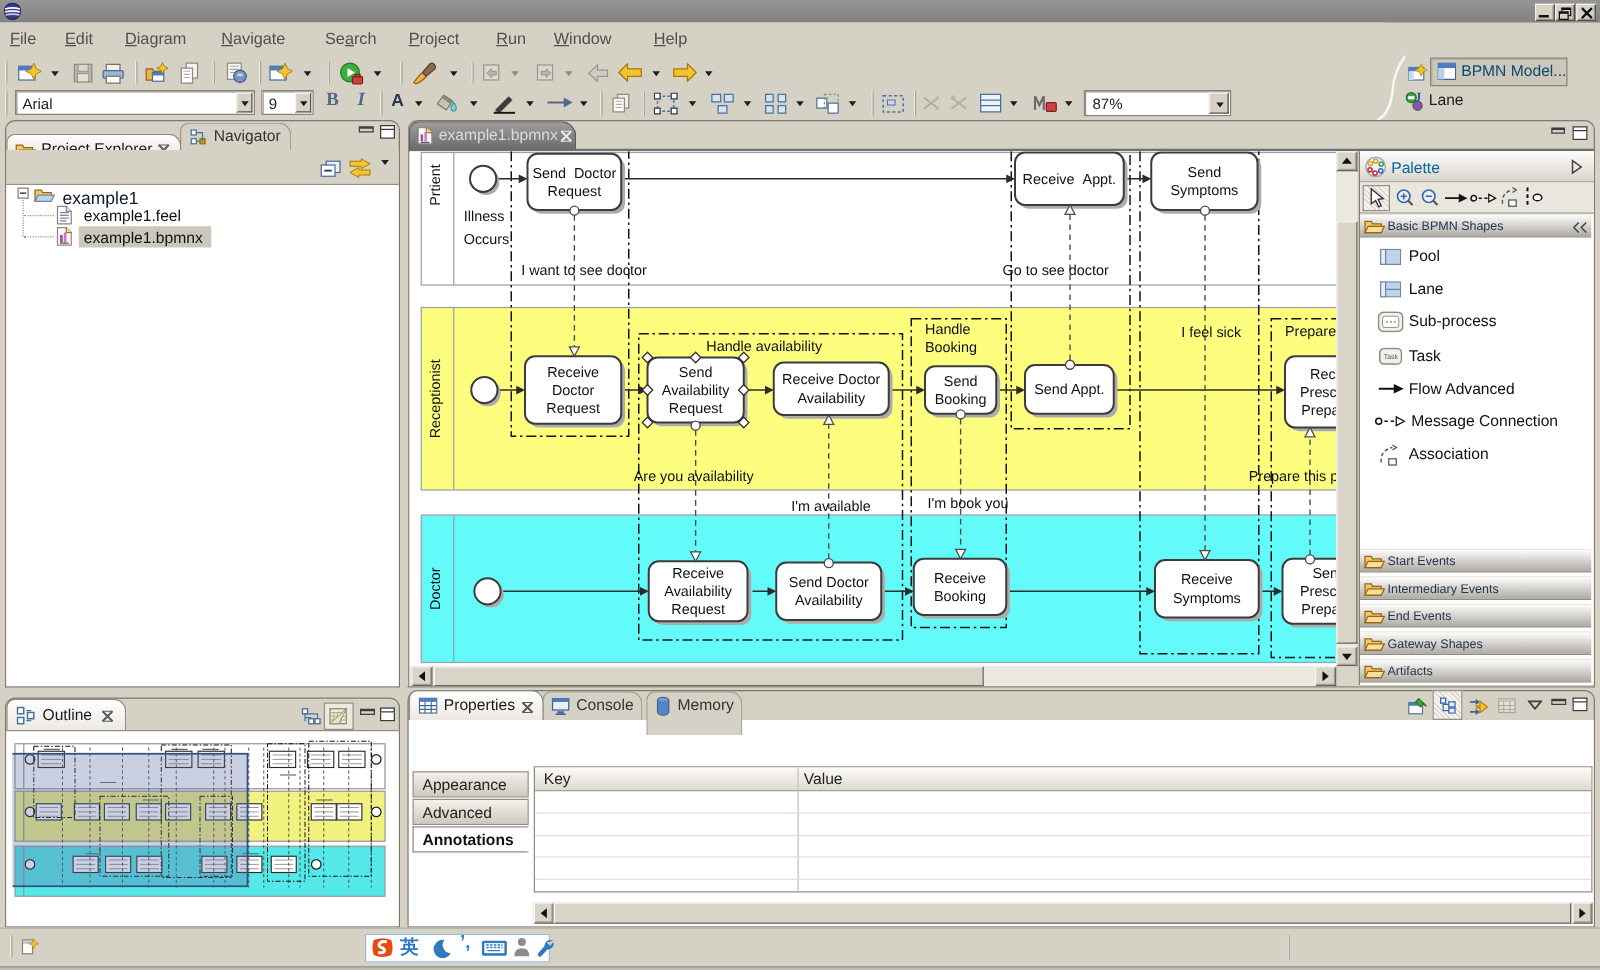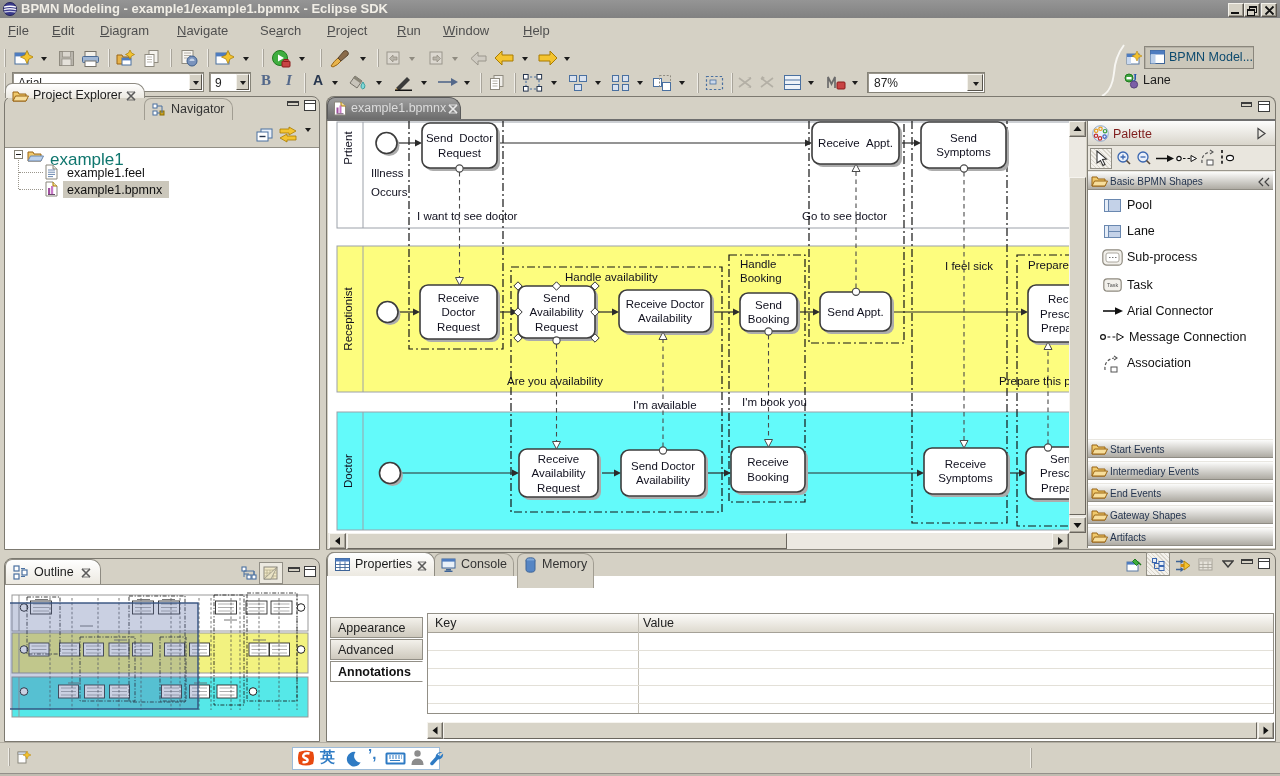--- a/index.html
+++ b/index.html
@@ -26,21 +26,20 @@
 </style></head><body>
 
 <div class="a titlebar">
   <svg class="a" style="left:3px;top:2px" width="14" height="14" viewBox="0 0 14 14">
       <circle cx="7" cy="7" r="6.5" fill="#3A3A8C"></circle>
       <circle cx="7" cy="7" r="6.5" fill="none" stroke="#23235A" stroke-width="1"></circle>
       <path d="M1 5.2 Q7 3.4 13 5.2" stroke="#fff" stroke-width="1.4" fill="none"></path>
       <path d="M0.8 7.6 Q7 6 13.2 7.6" stroke="#E8E8F4" stroke-width="1.4" fill="none"></path>
       <path d="M1.4 10 Q7 8.6 12.6 10" stroke="#C8C8E0" stroke-width="1.3" fill="none"></path>
     </svg>
-  <span class="a" style="left:21px">BPMN Modeling - example1/example1.bpmnx - Eclipse SDK</span>
 </div>
 <div class="a wbtn" style="left:1228px">
     <div class="a" style="left:2px;top:8px;width:8px;height:2px;background:#111"></div>
   </div>
 <div class="a wbtn" style="left:1244px">
   <div class="a" style="left:4px;top:2px;width:8px;height:7px;border:1px solid #111;border-top-width:2px;background:#D5D1C5"></div>
   <div class="a" style="left:2px;top:5px;width:8px;height:7px;border:1px solid #111;border-top-width:2px;background:#D5D1C5"></div>
 </div>
 <div class="a wbtn" style="left:1261px">
     <svg class="a" style="left:2px;top:1px" width="11" height="11" viewBox="0 0 11 11">
@@ -467,21 +466,21 @@
 <div class="a" style="left:1088px;top:121px;width:187px;height:25px;background:linear-gradient(#FDFDFC,#D9D5CB);border-bottom:1px solid #9A968C"></div>
 <svg class="a" style="left:1092px;top:125px" width="17" height="17" viewBox="0 0 17 17">
     <circle cx="8.5" cy="8.5" r="7.8" fill="#EAF0FA" stroke="#8FA8C8"></circle>
     <circle cx="8.5" cy="3.8" r="1.7" fill="none" stroke="#E8A020" stroke-width="1.2"></circle>
     <circle cx="13" cy="6.2" r="1.7" fill="none" stroke="#40A040" stroke-width="1.2"></circle>
     <circle cx="12.6" cy="11.6" r="1.7" fill="none" stroke="#4060C0" stroke-width="1.2"></circle>
     <circle cx="8" cy="13.4" r="1.7" fill="none" stroke="#C03030" stroke-width="1.2"></circle>
     <circle cx="4" cy="10.8" r="1.7" fill="none" stroke="#C03030" stroke-width="1.2"></circle>
     <circle cx="4.2" cy="5.8" r="1.7" fill="none" stroke="#E8A020" stroke-width="1.2"></circle>
   </svg>
-<span class="a" style="left:1113px;top:127px;font-size:12.5px;color:#7f1d1d">Palette</span>
+<span class="a" style="left:1113px;top:127px;font-size:12.5px;color:#0369a1">Palette</span>
 <svg class="a" style="left:1256px;top:127px" width="11" height="13" viewBox="0 0 11 13">
     <path d="M2 1.5 L9 6.5 L2 11.5 Z" fill="none" stroke="#444" stroke-width="1.2"></path>
   </svg>
 <div class="a" style="left:1088px;top:146px;width:187px;height:25px;background:#E9E6DE;border-bottom:1px solid #9A968C"></div>
 <div class="a" style="left:1090px;top:148px;width:22px;height:21px;background:#F4F2ED;border:1px solid #928F86;background-image:repeating-linear-gradient(45deg,#DAD6CC 0 1px,transparent 1px 3px)"></div>
 <svg class="a" style="left:1095px;top:150px" width="14" height="17" viewBox="0 0 14 17">
     <path d="M2 1 L2 13 L5.5 10.5 L8 15.5 L10 14.5 L7.5 9.5 L11.5 9 Z" fill="#fff" stroke="#333" stroke-width="1.1"></path>
   </svg>
 <svg class="a" style="left:1116px;top:150px" width="16" height="16" viewBox="0 0 16 16">
     <circle cx="7" cy="7" r="5" fill="#EAF0FA" stroke="#3A66B0" stroke-width="1.3"></circle>
@@ -549,21 +548,21 @@
       <rect x="0.8" y="0.8" width="17.4" height="12.4" rx="3.5" fill="#F2F0EB" stroke="#8F8B80" stroke-width="1.2"></rect>
       <text x="4" y="9" font-size="5.5" fill="#555" font-family="Liberation Sans">Task</text>
     </svg>
     <span class="a" style="left:39px;top:1px">Task</span>
   </div>
 <div class="pitem" style="top:303px;left:1088px">
     <svg class="a" style="left:14px;top:3px" width="22" height="10" viewBox="0 0 22 10">
       <path d="M1 5 H14" stroke="#111" stroke-width="1.6"></path>
       <path d="M13 1.2 L21 5 L13 8.8 Z" fill="#111"></path>
     </svg>
-    <span class="a" style="left:39px;top:1px">Arial Connector</span>
+    <span class="a" style="left:39px;top:1px">Flow Advanced</span>
   </div>
 <div class="pitem" style="top:329px;left:1088px">
     <svg class="a" style="left:12px;top:3px" width="25" height="10" viewBox="0 0 25 10">
       <circle cx="3" cy="5" r="2.4" fill="#fff" stroke="#111" stroke-width="1.2"></circle>
       <path d="M7.5 5 H16" stroke="#111" stroke-width="1.2" stroke-dasharray="2.8 2.2"></path>
       <path d="M17 1.5 L23.5 5 L17 8.5 Z" fill="#fff" stroke="#111"></path>
     </svg>
     <span class="a" style="left:41px;top:1px">Message Connection</span>
   </div>
 <div class="pitem" style="top:355px;left:1088px">
@@ -613,21 +612,21 @@
 <div class="pane" style="left:4px;top:96px;width:316px;height:454px"></div>
 <div class="vtab-off" style="left:144px;top:98px;width:89px;height:22px">
     <svg class="a" style="left:7px;top:4px" width="15" height="14" viewBox="0 0 15 14">
       <rect x="1" y="1" width="4" height="4" fill="#fff" stroke="#4A70A0"></rect>
       <rect x="1" y="8" width="4" height="4" fill="#fff" stroke="#4A70A0"></rect>
       <rect x="8" y="8" width="4" height="4" fill="#C9A227" stroke="#8A6D00"></rect>
       <path d="M5 3 h5 v7 M5 10 h3" stroke="#4A70A0" fill="none"></path>
     </svg>
     <span class="a" style="left:26px;top:3px">Navigator</span>
   </div>
-<div class="vtab-on" style="left:5px;top:83px;width:140px;height:15px">
+<div class="vtab-on" style="left:5px;top:107px;width:140px;height:15px">
     <svg class="a" style="left:6px;top:4px" width="17" height="15" viewBox="0 0 17 15">
       <path d="M1 4 L1 13 L14 13 L14 6 L7 6 L6 4 Z" fill="#F0C96C" stroke="#996515"></path>
       <path d="M1 13 L3.5 8 L16.5 8 L14 13 Z" fill="#F7DE9C" stroke="#996515"></path>
     </svg>
     <span class="a" style="left:27px;top:4px">Project Explorer</span>
     <svg class="a" style="left:119px;top:6px" width="12" height="12" viewBox="0 0 12 12">
       <path d="M2 2 L10 10 M10 2 L2 10" stroke="#5a5a5a" stroke-width="1.6"></path>
       <path d="M2 2 L10 2 M2 10 L10 10" stroke="#5a5a5a" stroke-width="0.8"></path>
     </svg>
   </div>
@@ -645,21 +644,21 @@
     <path d="M1 12 L8 8 L8 10 L17 10 L17 14 L8 14 L8 16 Z" fill="#F4C430" stroke="#A87B00" stroke-width="0.8"></path>
   </svg>
 <div class="dtri" style="left:305px;top:128px"></div>
 <div class="a" style="left:5px;top:147px;width:314px;height:402px;background:#fff;border-top:1px solid #928F86"></div>
 <div class="a" style="left:14px;top:150px;width:9px;height:9px;background:#fff;border:1px solid #848074"></div>
 <div class="a" style="left:16px;top:154px;width:5px;height:1px;background:#1c1c1c"></div>
 <svg class="a" style="left:27px;top:149px" width="17" height="14" viewBox="0 0 17 14">
     <path d="M1 3 L1 12 L14 12 L14 5 L7 5 L6 3 Z" fill="#F0C96C" stroke="#996515"></path>
     <path d="M1 12 L3.5 7 L16.5 7 L14 12 Z" fill="#BDD2EC" stroke="#6A88B0"></path>
   </svg>
-<span class="a" style="left:50px;top:150px;font-size:17px;color:#0f766e">example1</span>
+<span class="a" style="left:50px;top:150px;font-size:14px;color:#0f172a">example1</span>
 <div class="a" style="left:18px;top:160px;width:1px;height:29px;border-left:1px dotted #9a968c"></div>
 <div class="a" style="left:19px;top:172px;width:24px;height:1px;border-top:1px dotted #9a968c"></div>
 <div class="a" style="left:19px;top:189px;width:24px;height:1px;border-top:1px dotted #9a968c"></div>
 <svg class="a" style="left:44px;top:164px" width="15" height="16" viewBox="0 0 15 16">
     <path d="M2 1 L9 1 L13 5 L13 15 L2 15 Z" fill="#fff" stroke="#8A877D"></path>
     <path d="M9 1 L9 5 L13 5" fill="#E8E5DE" stroke="#8A877D"></path>
     <path d="M4 6 h7 M4 8.2 h7 M4 10.4 h7 M4 12.6 h5" stroke="#6A88B0" stroke-width="1"></path>
   </svg>
 <span class="a" style="left:67px;top:166px;font-size:12.5px;color:#111">example1.feel</span>
 <div class="a" style="left:63px;top:181px;width:106px;height:17px;background:#CBC7BB"></div>

